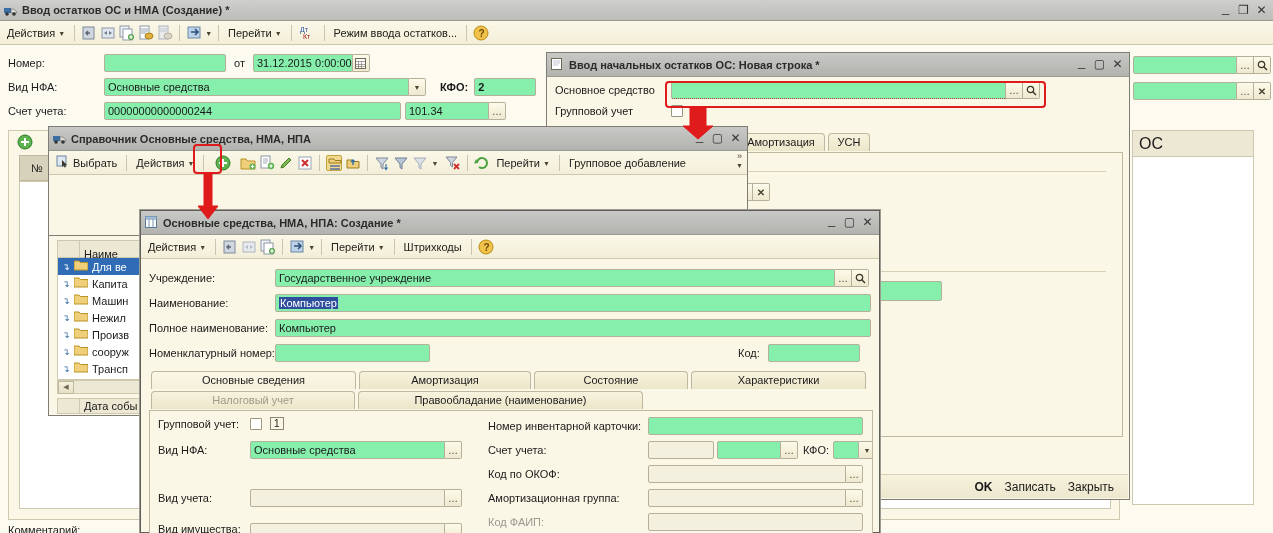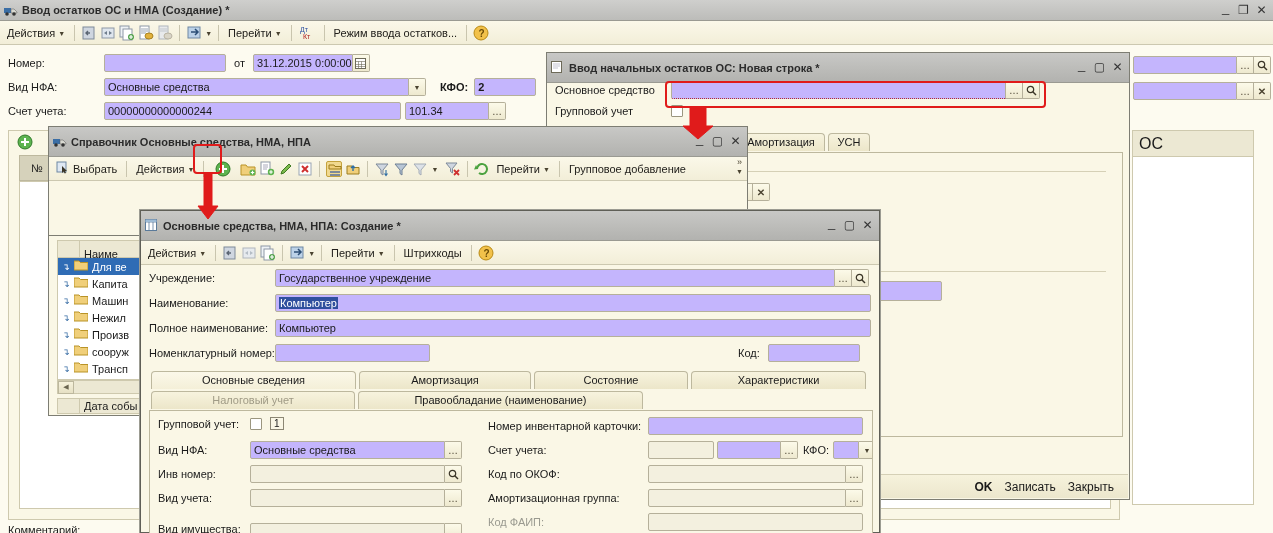--- a/index.html
+++ b/index.html
@@ -10,21 +10,21 @@
     font-family: "Liberation Sans", sans-serif;
     font-size: 11px;
     color: #1a1a1a;
     background: #fdfbf0;
   }
   .root { position: relative; width: 1273px; height: 533px; overflow: hidden; }
 
   
   .win { position: absolute; background: #faf7e6; border: 1px solid #8f8f84; }
   .titlebar {
-    height: 30px;
+    height: 24px;
     background: linear-gradient(to bottom, #c8c8c6 0%, #bdbdba 50%, #b2b2af 100%);
     border-bottom: 1px solid #9a9a92;
     display: flex; align-items: center;
     padding: 0 2px 0 4px;
     font-size: 11px; font-weight: bold; color: #2b2b2b;
     white-space: nowrap;
   }
   .titlebar .tl-title { flex: 1; overflow: hidden; text-overflow: clip; }
   .tb-icon { width: 14px; height: 13px; margin-right: 4px; flex: none; position: relative; }
   .wbtns { display: flex; align-items: center; gap: 5px; padding-right: 3px; font-weight: normal; }
@@ -43,21 +43,21 @@
   .tsep { width: 1px; height: 16px; background: #c9c5ae; margin: 0 3px; }
   .caret { font-size: 7px; color: #4a4330; transform: translateY(1px); }
 
   
   .ic { display:inline-block; width:16px; height:16px; position:relative; }
 
   
   .lbl { font-size: 11px; color: #1a1a1a; white-space: nowrap; }
   .lbl.dis { color: #9a9a90; }
   .fld {
-    background: #c4b5fd; border: 1px solid #b5b09a; border-radius: 2px;
+    background: #86efac; border: 1px solid #b5b09a; border-radius: 2px;
     height: 18px; font-size: 11px; padding: 0 3px;
     display: flex; align-items: center; overflow: hidden; white-space: nowrap;
   }
   .fld.dis { background: #f3f0df; color: #8e8a78; }
   .btnbox {
     width: 17px; height: 18px; flex: none;
     background: linear-gradient(to bottom,#fcfae9,#eee9cf);
     border: 1px solid #b5b09a; border-left: none;
     display: flex; align-items: center; justify-content: center;
     font-size: 10px; color: #4c4staff;
@@ -679,32 +679,20 @@
       </div>
 
       <div style="position:absolute; left:8px; top:30px; display:flex; align-items:center;">
         <span class="lbl" style="width:92px;">Вид НФА:</span>
         <span class="grp">
           <span class="fld" style="width:195px;">Основные средства</span>
           <span class="btnbox">…</span>
         </span>
       </div>
 
-      <div style="position:absolute; left:8px; top:54px; display:flex; align-items:center;">
-        <span class="lbl" style="width:92px;">Инв номер:</span>
-        <span class="grp">
-          <span class="fld dis" style="width:195px;"></span>
-          <span class="btnbox">
-            <svg width="11" height="11">
-                <circle cx="4.5" cy="4.5" r="3.2" fill="none" stroke="#3a3527" stroke-width="1.2"></circle>
-                <path d="M7 7l3 3" stroke="#3a3527" stroke-width="1.4"></path>
-              </svg>
-          </span>
-        </span>
-      </div>
 
       <div style="position:absolute; left:8px; top:78px; display:flex; align-items:center;">
         <span class="lbl" style="width:92px;">Вид учета:</span>
         <span class="grp">
           <span class="fld dis" style="width:195px;"></span>
           <span class="btnbox">…</span>
         </span>
       </div>
 
       <div style="position:absolute; left:8px; top:112px; display:flex; align-items:flex-start;">

